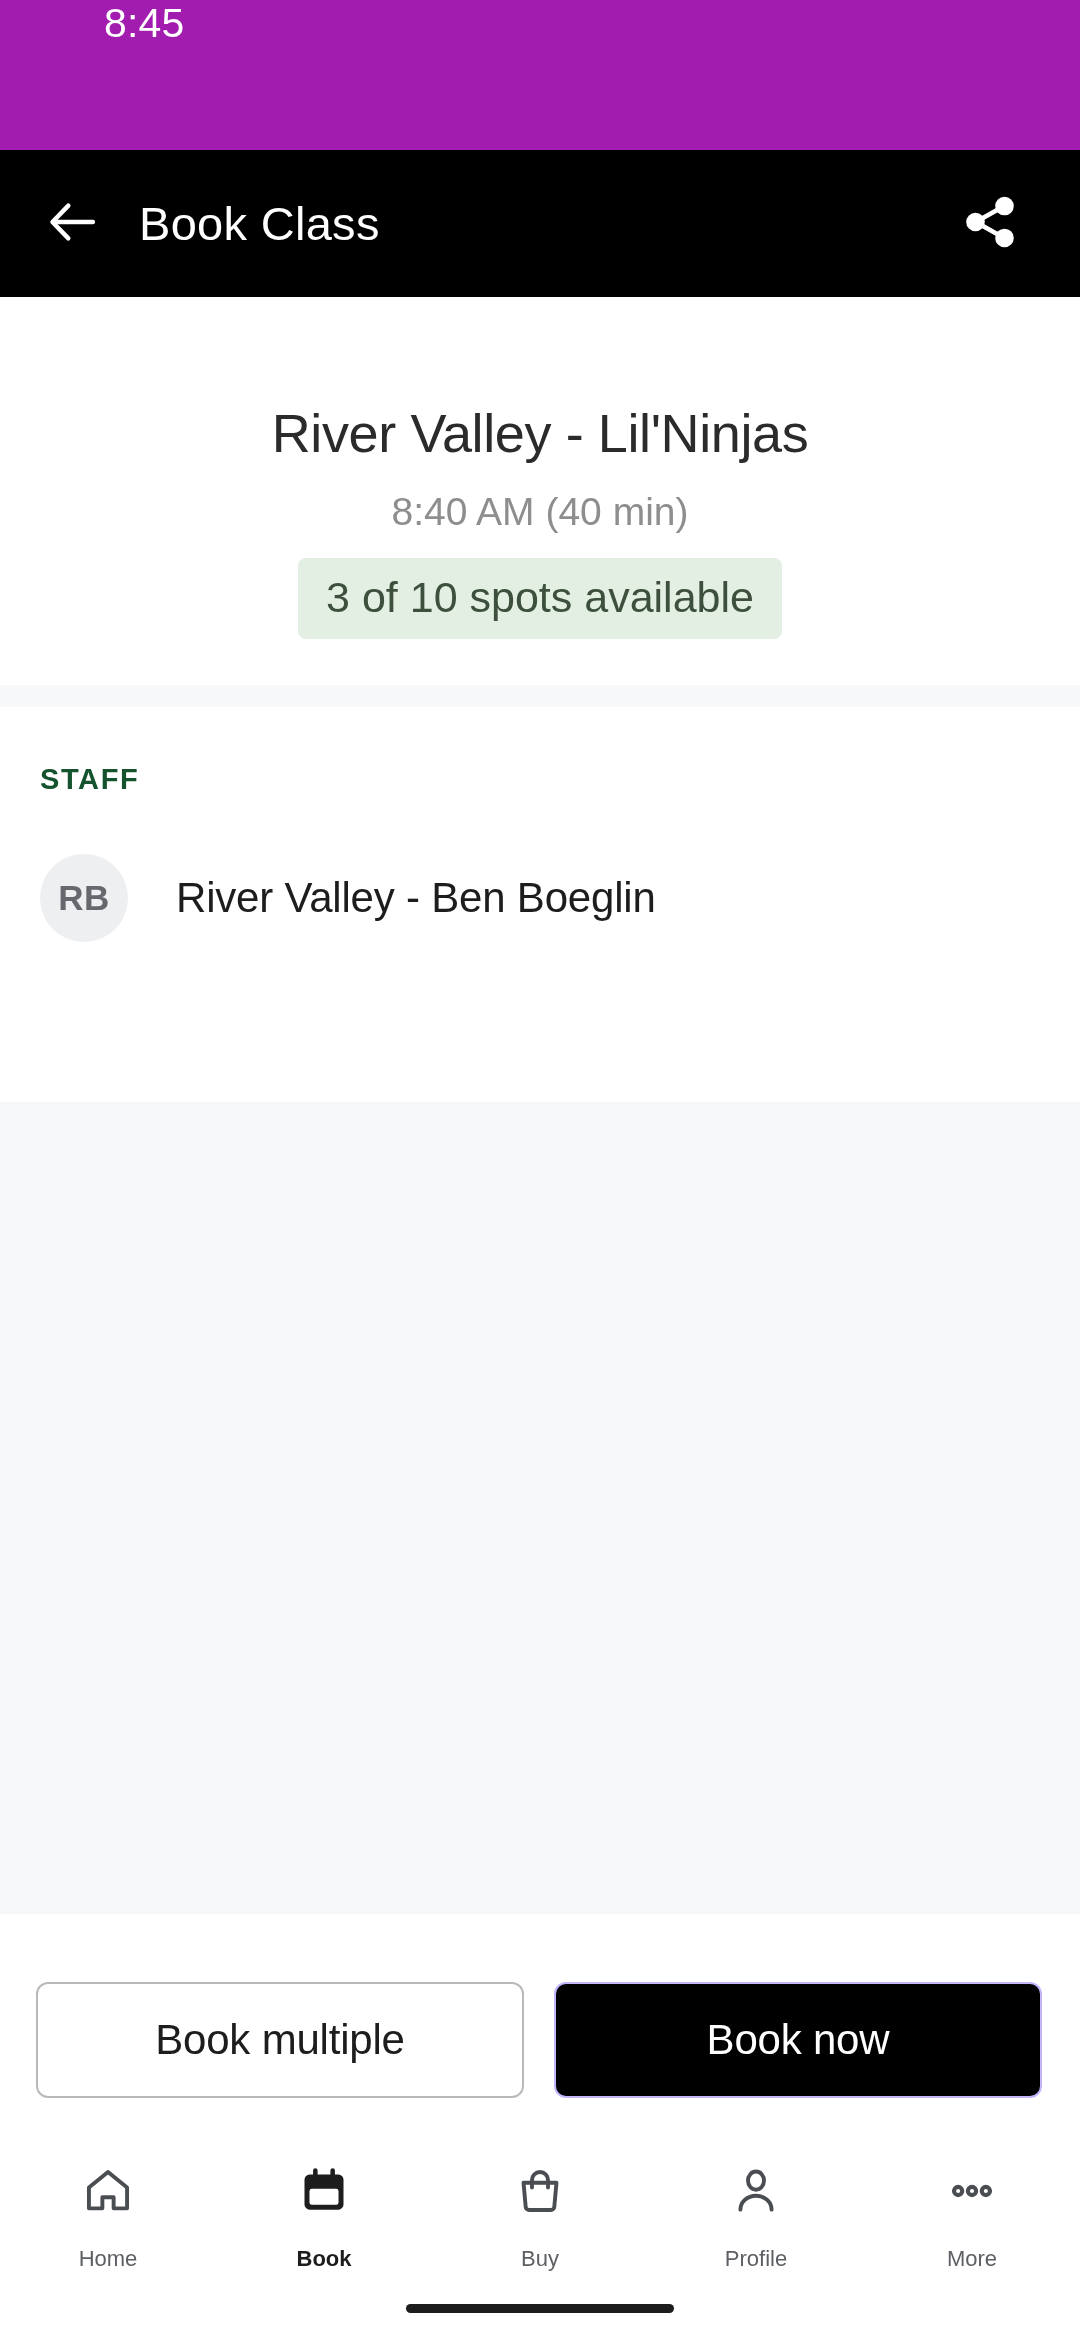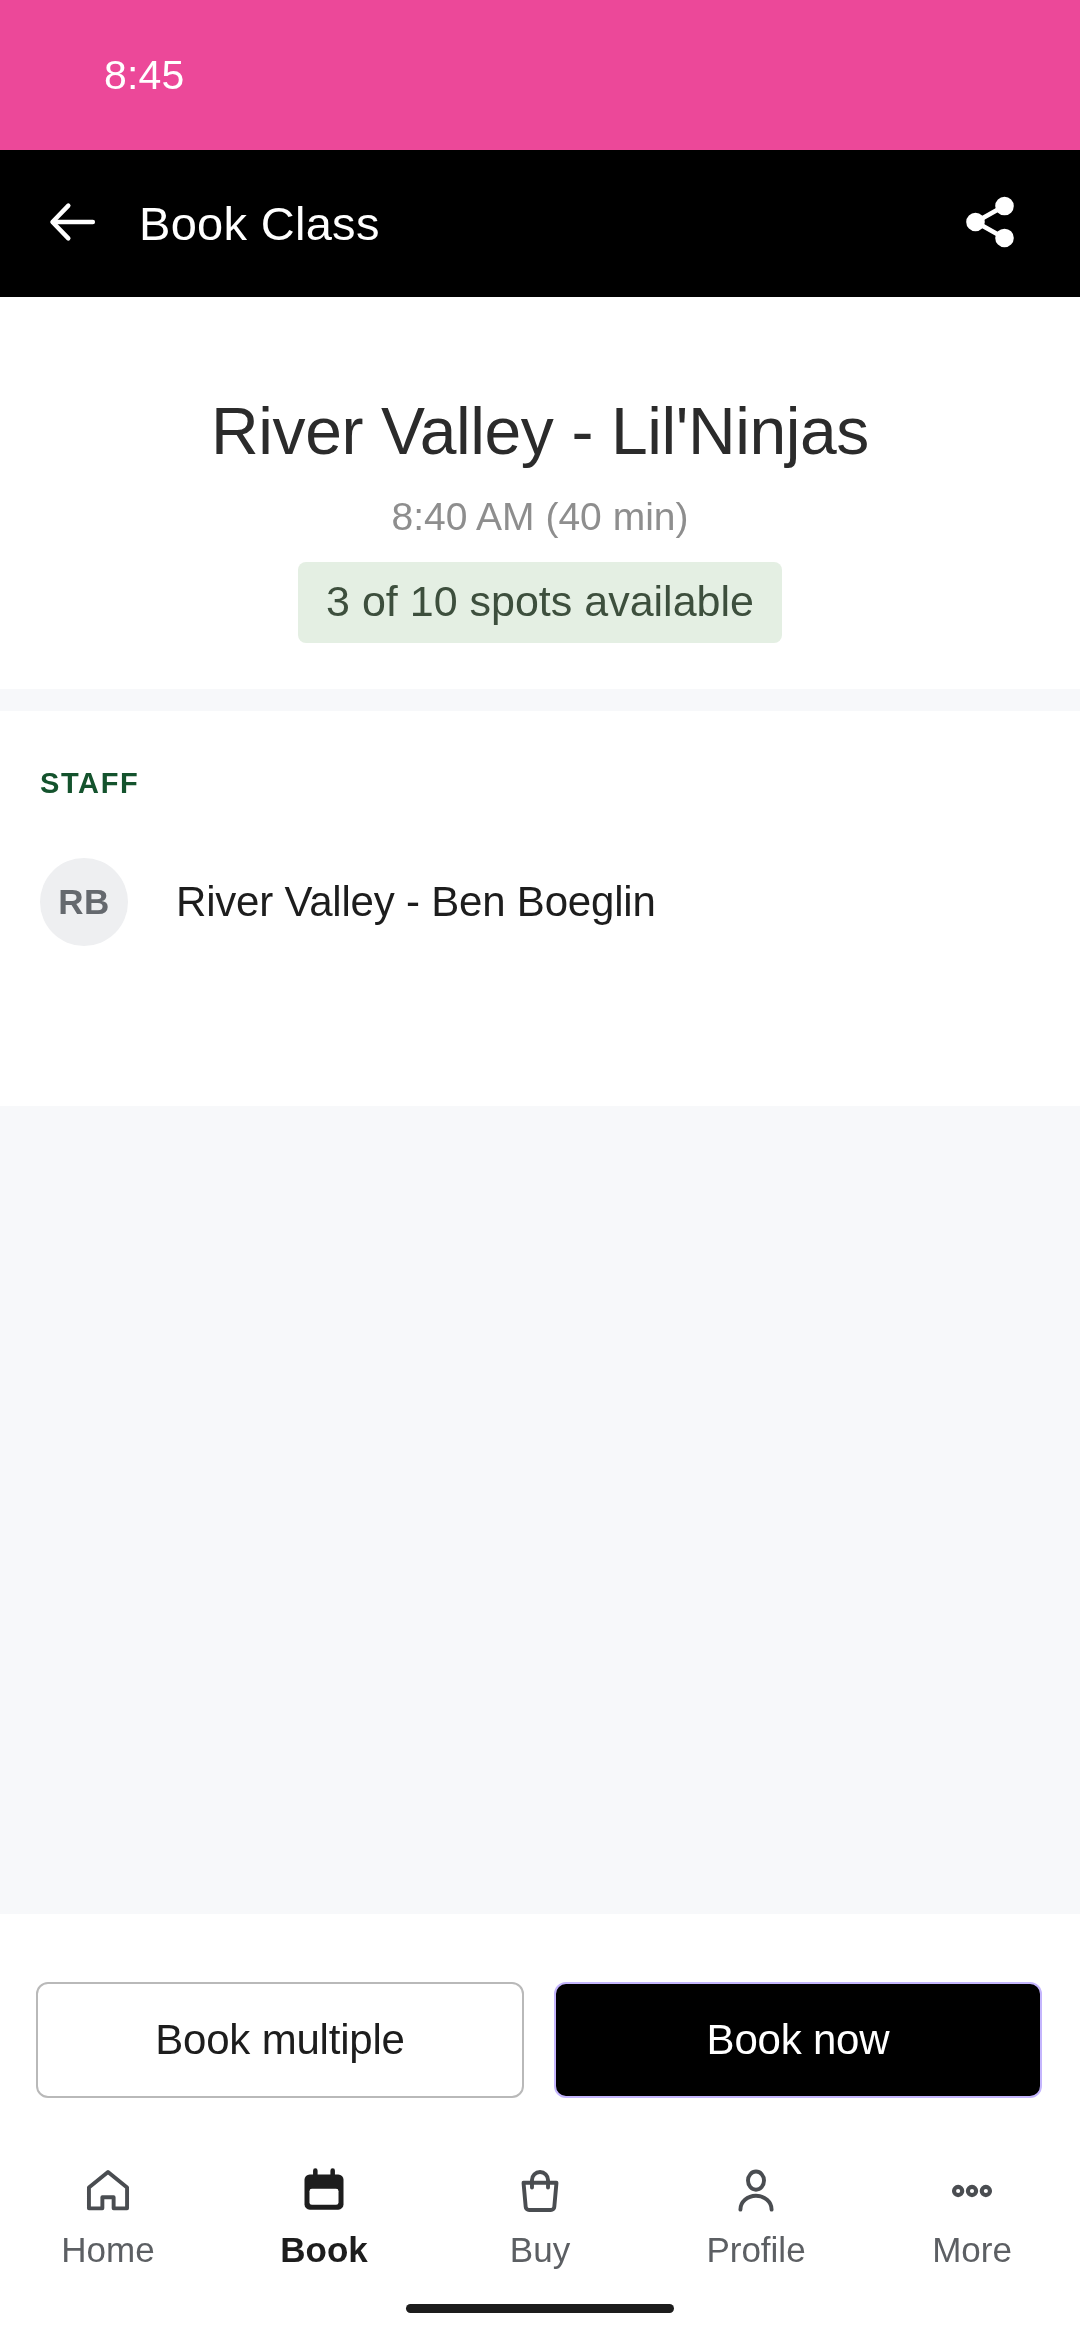--- a/index.html
+++ b/index.html
@@ -17,23 +17,22 @@
     width: 1080px;
     height: 2340px;
     background: #ffffff;
     display: flex;
     flex-direction: column;
   }
 
   
   .status-bar {
     height: 150px;
-    background: #ec4899;
-    display: flex;
-    align-items: center;
+    background: #a21caf;
+    display: flex;
     flex-shrink: 0;
   }
   .status-time {
     color: #ffffff;
     font-size: 41px;
     font-weight: 400;
     margin-left: 104px;
     letter-spacing: 0.2px;
   }
 
@@ -83,25 +82,25 @@
     text-align: center;
     flex-shrink: 0;
   }
   .class-date {
     font-size: 39px;
     color: #8e8e8e;
     font-weight: 400;
     line-height: 1.22;
   }
   .class-name {
-    font-size: 66px;
+    font-size: 54px;
     color: #2b2b2b;
     font-weight: 400;
     line-height: 1.22;
-    margin-top: 28px;
+    margin-top: 38px;
     letter-spacing: -0.4px;
   }
   .class-time {
     font-size: 39px;
     color: #8e8e8e;
     font-weight: 400;
     margin-top: 22px;
     line-height: 1.2;
   }
   .spots-badge-wrap {
@@ -225,23 +224,23 @@
     width: 216px;
     cursor: pointer;
   }
   .nav-icon {
     height: 62px;
     display: flex;
     align-items: center;
     justify-content: center;
   }
   .nav-label {
-    font-size: 35px;
+    font-size: 22px;
     color: #5c5f63;
-    margin-top: 8px;
+    margin-top: 24px;
     font-weight: 400;
   }
   .nav-item.active .nav-label {
     color: #1d1d1d;
     font-weight: 700;
   }
 
   
   .home-indicator-wrap {
     height: 42px;

